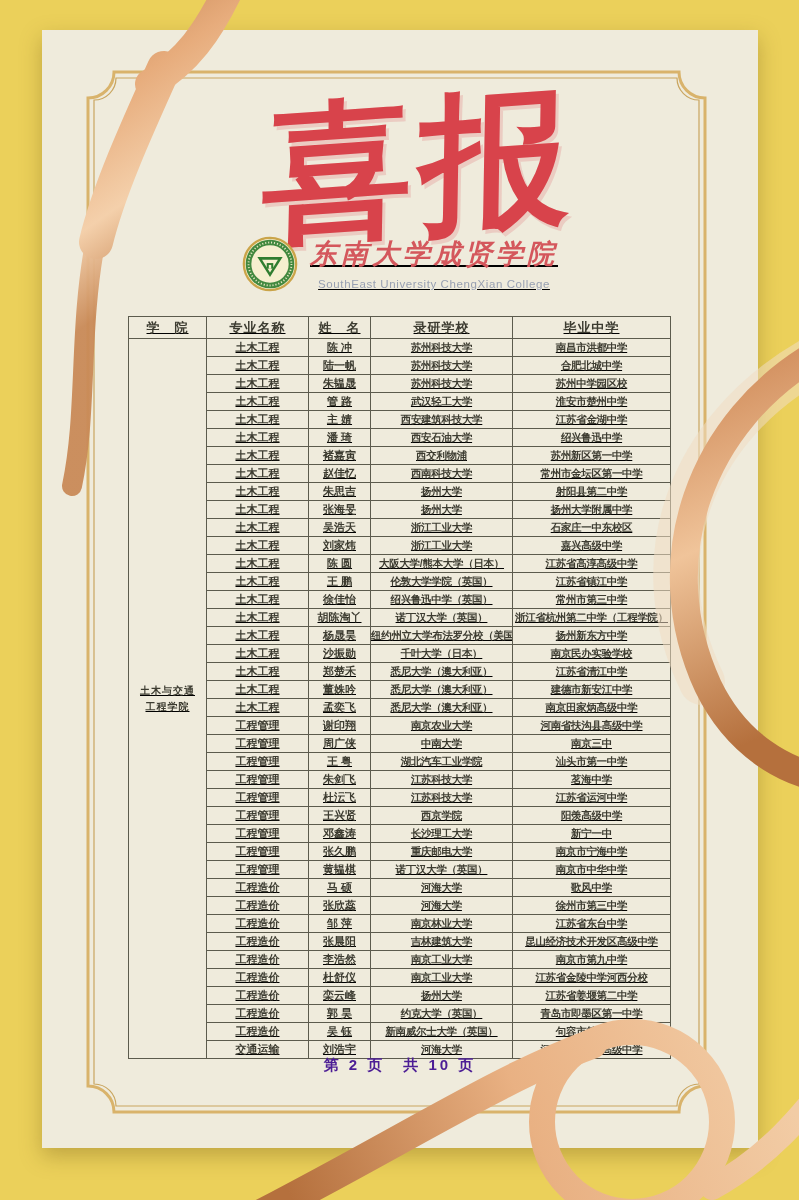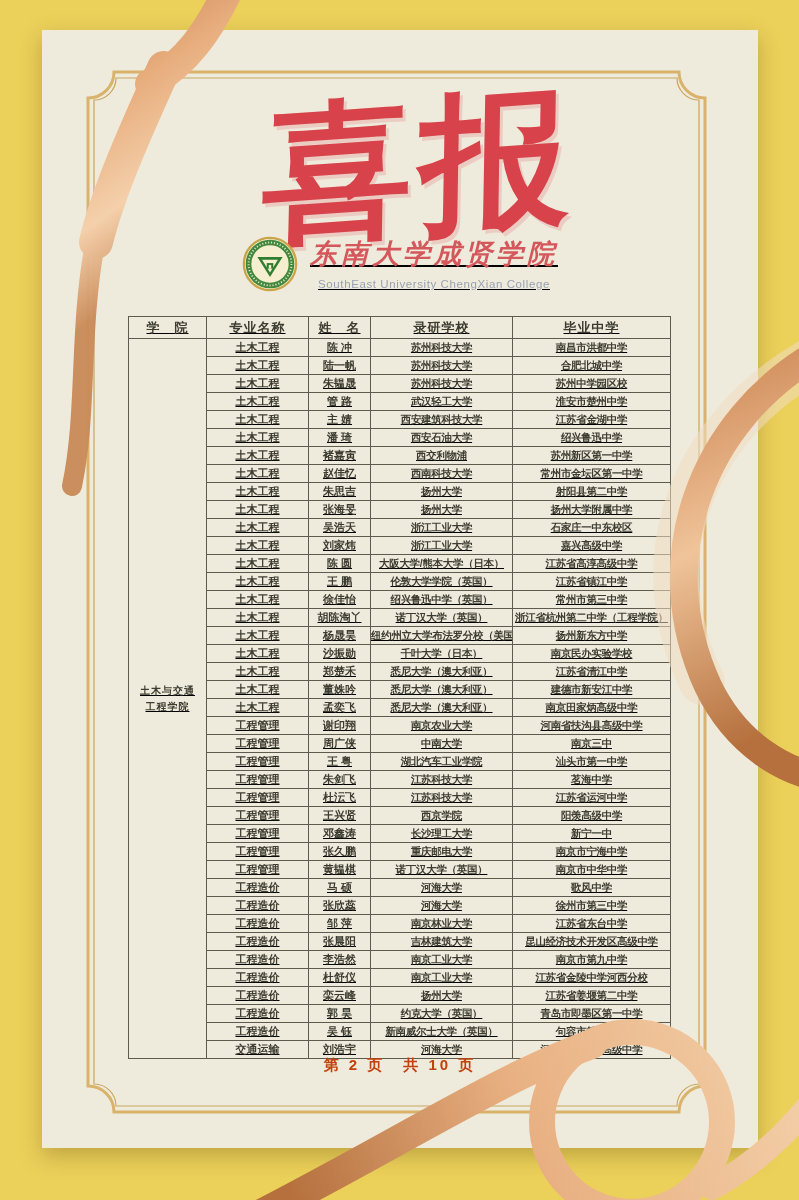--- a/index.html
+++ b/index.html
@@ -44,21 +44,21 @@
     padding:0; overflow:hidden; white-space:nowrap;
     color:#3d3c31; font-weight:600;
   }
   th { height:21px; font-size:13px; letter-spacing:1px; }
   td { height:17px; font-size:11px; }
   td.c2, td.c3 { font-size:10.5px; letter-spacing:-.3px; }
   td.college-cell { font-size:10px; letter-spacing:1px; }
   td.college-cell div { line-height:1.6; }
   .footer {
     position:absolute; left:0; top:1026px; width:100%; text-align:center;
-    font-size:15px; font-weight:bold; color:#c2410c; letter-spacing:3px;
+    font-size:15px; font-weight:bold; color:#4c1d95; letter-spacing:3px;
   }
   .ribbons {
     position:absolute; left:0; top:0; width:799px; height:1200px;
     z-index:5; pointer-events:none;
   }
 </style>
 </head>
 <body>
 
 <div class="poster">

